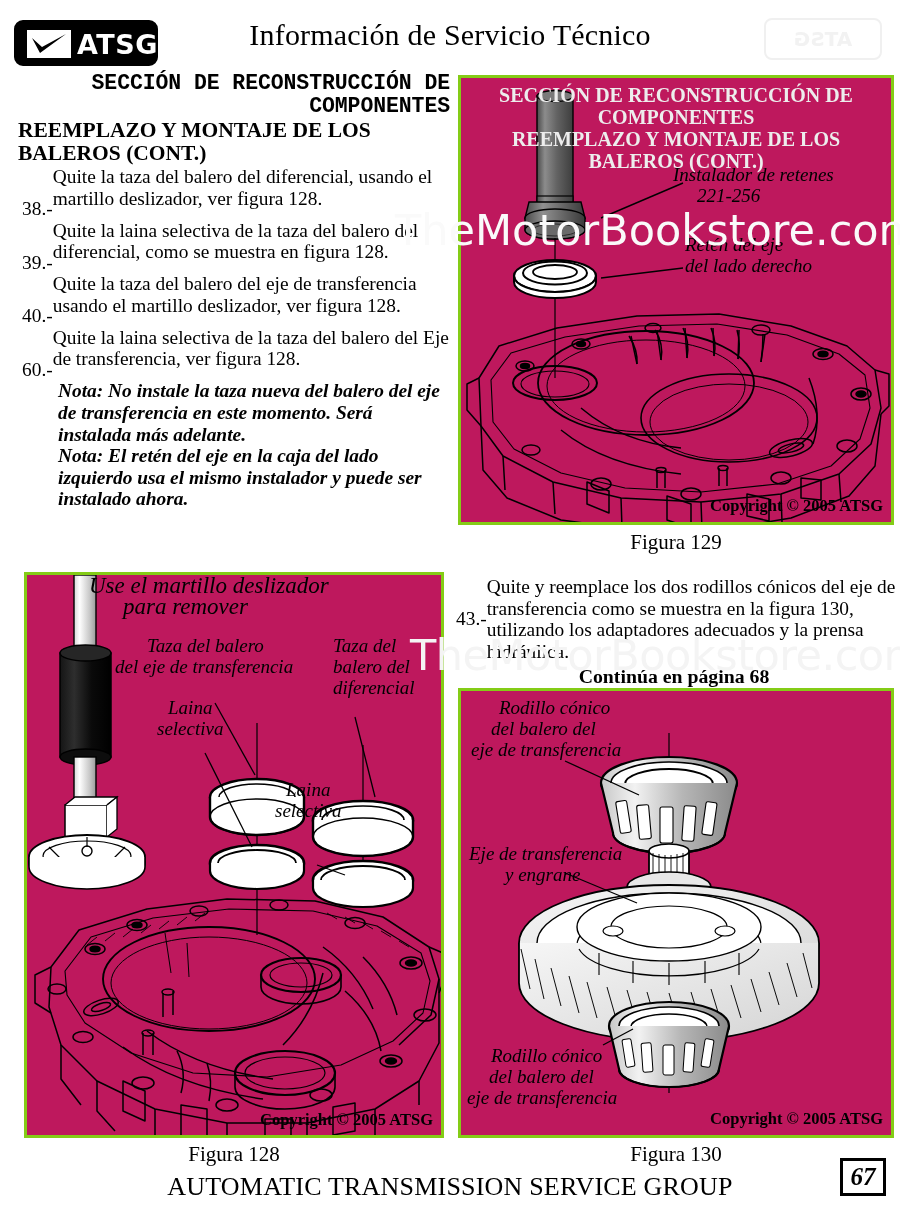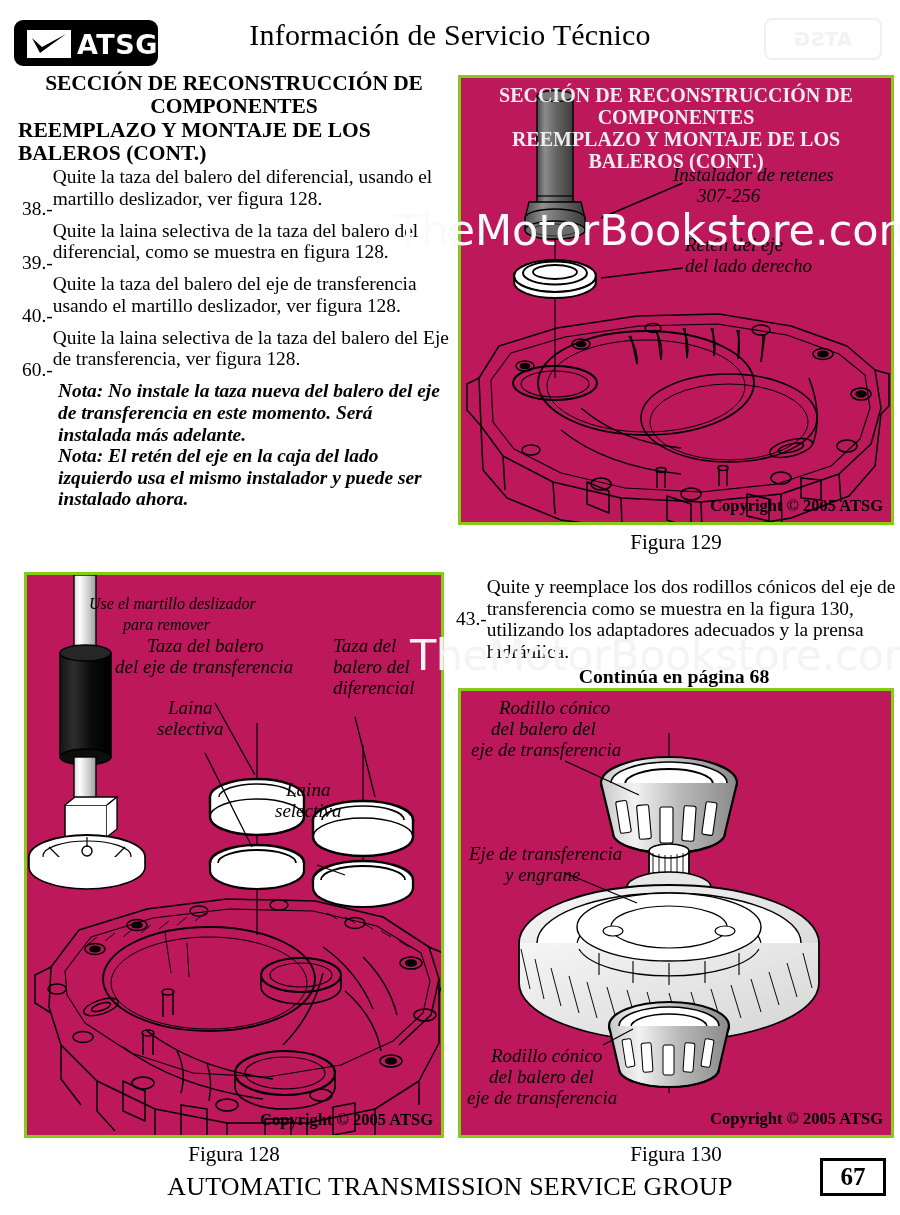--- a/index.html
+++ b/index.html
@@ -73,25 +73,26 @@
     transform: scaleX(-1);
     overflow: hidden;
     user-select: none;
   }
 
   
   .left-col {
     position: absolute; left: 18px; top: 72px; width: 432px;
   }
   .sec-head {
-    text-align: center;
+    text-align: right;
     font-weight: bold;
     font-size: 21.5px;
     line-height: 23px;
     letter-spacing: -0.1px;
+    font-family: Liberation Mono, monospace;
   }
   .sub-head {
     font-weight: bold;
     font-size: 21.5px;
     line-height: 23px;
     text-align: left;
     margin-top: 1px;
   }
   .steps { margin-top: 1px; }
   .step {
@@ -189,26 +190,27 @@
   
   .footer-title {
     position: absolute; left: 0; top: 1172px; width: 900px;
     text-align: center;
     font-size: 26px;
     font-family: "Liberation Serif", serif;
     letter-spacing: 0.2px;
   }
   .page-badge {
     position: absolute; right: 14px; top: 1158px;
-    width: 66px; height: 38px;
+    width: 46px; height: 38px;
     border: 3px solid #000;
     display: flex; align-items: center; justify-content: center;
     font-weight: bold;
     font-size: 25px;
     font-family: "Liberation Serif", serif;
+    font-style: italic;
   }
 
   
   .bleed {
     position: absolute;
     color: #ededed;
     font-weight: bold;
     text-align: center;
     width: 100%;
     font-size: 20px;
@@ -380,21 +382,21 @@
       <path d="M258 390 l0 18 M266 390 l0 18"></path>
         <ellipse cx="262" cy="390" rx="5" ry="2.5"></ellipse>
 
       <path d="M120 330 q40 34 100 40 M100 352 q44 36 120 44"></path>
       <path d="M348 300 q14 36 4 66"></path>
     </g>
   </svg>
 
   <div class="figlabel" style="left:212px; top:86px;">
     <span>Instalador de retenes</span><br>
-    <span style="display:inline-block; padding-left:24px;">307-256</span>
+    <span style="display:inline-block; padding-left:24px;">221-256</span>
   </div>
 
   <div class="figlabel" style="left:208px; top:156px;margin-left:16px;">
     <span>Retén del eje</span><br>
     <span>del lado derecho</span>
   </div>
 
   <div class="copyright" style="right:8px; bottom:6px;">Copyright © 2005 ATSG</div>
 </div>
 
@@ -551,21 +553,21 @@
 
       <path d="M60 370 l10 -8 M78 366 l10 -8 M96 362 l10 -8 M114 358 l10 -8
                M132 354 l10 -8 M150 350 l10 -8 M168 346 l10 -8" stroke-width="0.9"></path>
       <path d="M300 338 l10 6 M318 342 l10 6 M336 348 l10 6 M354 356 l10 6
                M372 366 l10 6" stroke-width="0.9"></path>
 
       <path d="M138 358 l6 40 M160 368 l2 34" stroke-width="1"></path>
     </g>
   </svg>
 
-  <div class="figlabel" style="left:62px; top:18px; font-size:16px;">
+  <div class="figlabel" style="left:62px; top:0; font-size:23px;">
     <span>Use el martillo deslizador</span><br>
     <span style="display:inline-block; padding-left:34px;">para remover</span>
   </div>
 
   <div class="figlabel" style="left:88px; top:60px;">
     <span style="display:inline-block; padding-left:32px;">Taza del balero</span><br>
     <span>del eje de transferencia</span>
   </div>
 
   <div class="figlabel" style="left:130px; top:122px; text-align:center;">

